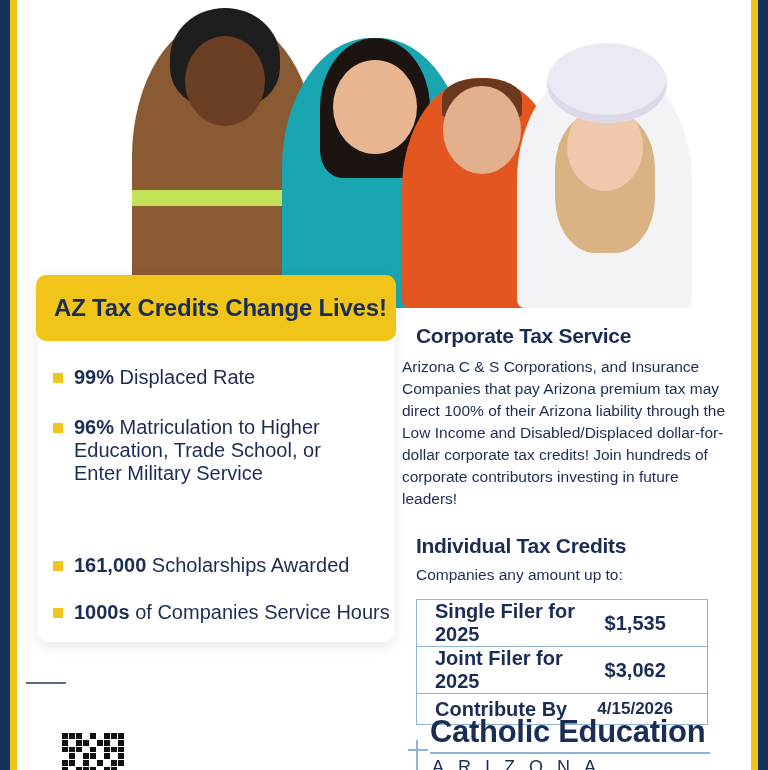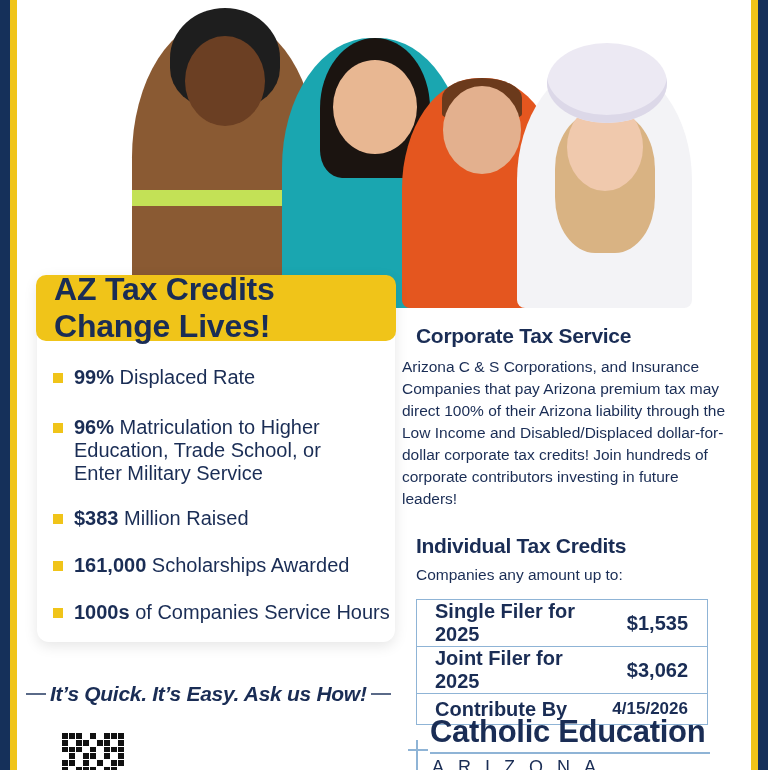--- a/index.html
+++ b/index.html
@@ -26,34 +26,34 @@
   .kid3 .head { top: 8px; width: 78px; height: 88px; background: #e3b08e; }
   .kid3 .hair { position: absolute; left: 40px; top: 0; width: 80px; height: 40px; background: #6b3a1c; border-radius: 50% 50% 10% 10%; }
   .kid4 { left: 385px; width: 175px; height: 245px; background: #f3f3f6; }
   .kid4 .hat { position: absolute; left: 30px; top: -20px; width: 120px; height: 80px; background: #ece9f3; border-radius: 50%; box-shadow: inset 0 -8px 0 #dcd8e8; }
   .kid4 .head { top: 40px; width: 76px; height: 88px; background: #f0c9ad; }
   .kid4 .hair { position: absolute; left: 38px; top: 50px; width: 100px; height: 140px; background: #d9b383; border-radius: 40%; }
 
   
   .stats-card { position: absolute; left: 20px; top: 275px; width: 358px; height: 367px; background: #ffffff; border-radius: 12px; box-shadow: 0 4px 14px rgba(0,0,0,.10); }
   .stats-header { position: absolute; left: 19px; top: 275px; width: 360px; height: 66px; background: #f0c419; border-radius: 10px; display: flex; align-items: center; padding-left: 18px; }
-  .stats-header span { font-size: 32px; font-weight: 700; color: #1a2d55; letter-spacing: -0.2px; }
+  .stats-header span { font-size: 24px; font-weight: 700; color: #1a2d55; letter-spacing: -0.2px; }
   .stat { position: absolute; left: 36px; display: flex; align-items: flex-start; font-size: 20px; line-height: 23px; color: #1a2d55; }
   .bullet { width: 10px; height: 10px; background: #f0c419; margin-top: 7px; margin-right: 11px; flex-shrink: 0; }
   .stat b { font-weight: 700; }
 
   
   .h2 { position: absolute; font-size: 21px; font-weight: 700; color: #1a2d55; letter-spacing: -0.3px; }
   .body-text { position: absolute; left: 385px; top: 356px; width: 330px; font-size: 15.5px; line-height: 22px; color: #1a2d55; }
   .subtitle { position: absolute; left: 399px; top: 566px; font-size: 15.5px; color: #1a2d55; }
   .credit-table { position: absolute; left: 399px; top: 599px; width: 292px; border: 1.5px solid #8fb4d6; border-collapse: collapse; }
   .credit-table td { border-top: 1.5px solid #8fb4d6; height: 31px; font-size: 20px; font-weight: 700; color: #1a2d55; }
   .credit-table tr:first-child td { border-top: none; }
   .credit-table td.lbl { padding-left: 18px; }
-  .credit-table td.val { text-align: right; padding-right: 19px; font-size: 20px; }
+  .credit-table td.val { text-align: center; padding-right: 34px; font-size: 20px; }
   .credit-table td.val.date { font-size: 17px; }
 
   
   .tagline { position: absolute; left: 9px; top: 682px; display: flex; align-items: center; }
   .tagline .rule { width: 20px; height: 1.5px; background: #5a6a88; }
   .tagline span { font-size: 21px; font-weight: 700; font-style: italic; color: #1a2d55; margin: 0 4px; letter-spacing: -0.3px; }
   .qr { position: absolute; left: 45px; top: 733px; width: 62px; height: 40px; display: grid; grid-template-columns: repeat(9, 1fr); gap: 1px; }
   .qr i { background: #111; }
   .qr i.w { background: #fff; }
   .phone { position: absolute; left: 125px; top: 726px; font-size: 31px; font-weight: 700; color: #1a2d55; letter-spacing: 0.5px; }
@@ -98,24 +98,20 @@
       <span>AZ Tax Credits Change Lives!</span>
     </div>
 
     <div class="stat" style="top:366px;">
       <div class="bullet"></div>
       <div><b>99%</b><span> Displaced Rate</span></div>
     </div>
     <div class="stat" style="top:416px; width:300px;">
       <div class="bullet"></div>
       <div><b>96%</b><span> Matriculation to Higher Education, Trade School, or Enter Military Service</span></div>
-    </div>
-    <div class="stat" style="top:507px;">
-      <div class="bullet"></div>
-      <div><b>$383</b><span> Million Raised</span></div>
     </div>
     <div class="stat" style="top:554px;">
       <div class="bullet"></div>
       <div><b>161,000</b><span> Scholarships Awarded</span></div>
     </div>
     <div class="stat" style="top:601px;">
       <div class="bullet"></div>
       <div><b>1000s</b><span> of Companies Service Hours</span></div>
     </div>
 
@@ -137,21 +133,20 @@
       </tr>
       <tr>
         <td class="lbl">Contribute By</td>
         <td class="val date">4/15/2026</td>
       </tr>
     </tbody>
       </table>
 
     <div class="tagline">
       <div class="rule"></div>
-      <span>It’s Quick. It’s Easy. Ask us How!</span>
       <div class="rule"></div>
     </div>
 
     <div class="qr">
       <i></i>
         <i></i>
         <i></i>
         <i class="w"></i>
         <i></i>
         <i class="w"></i>

